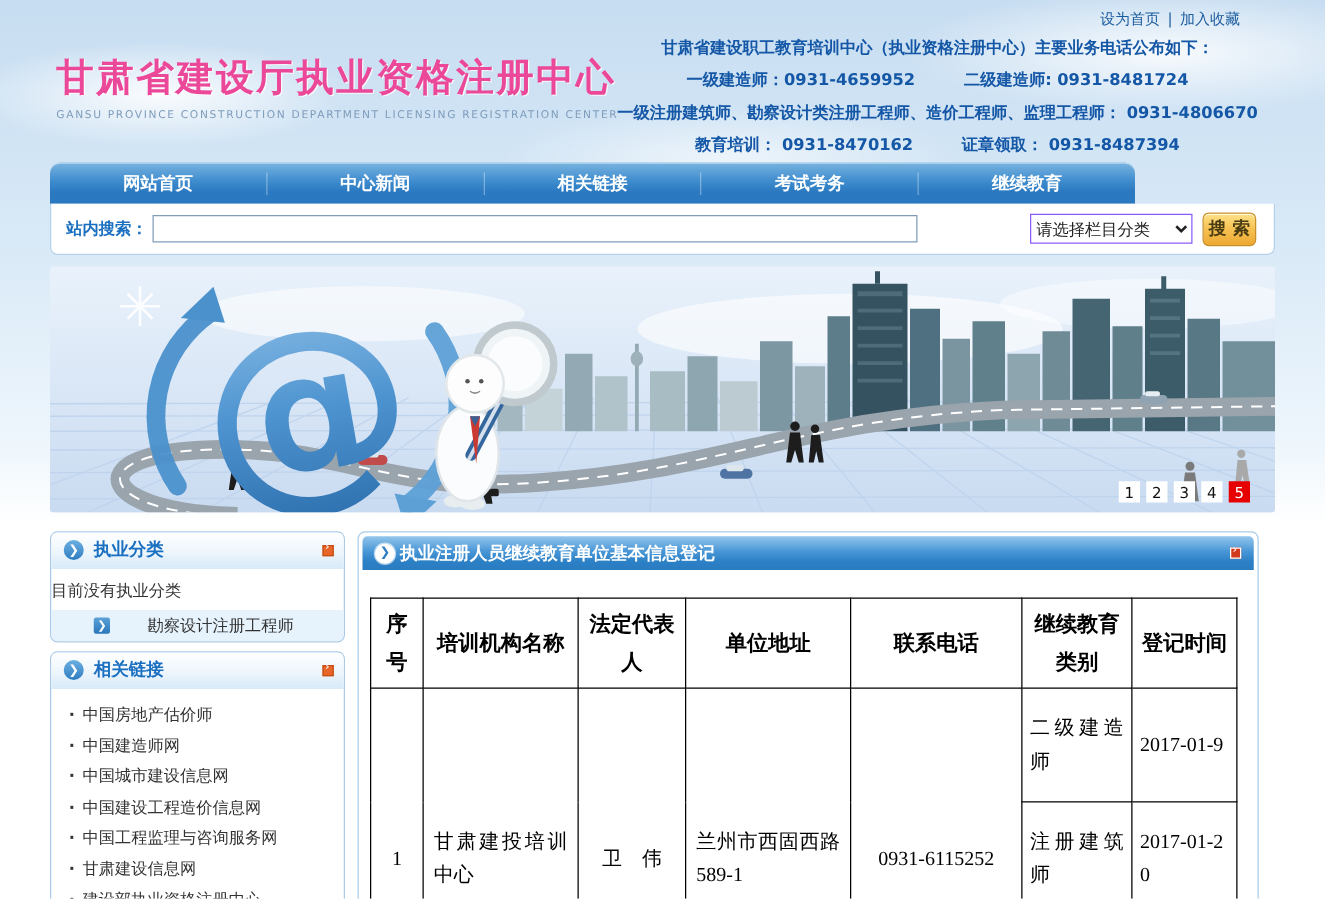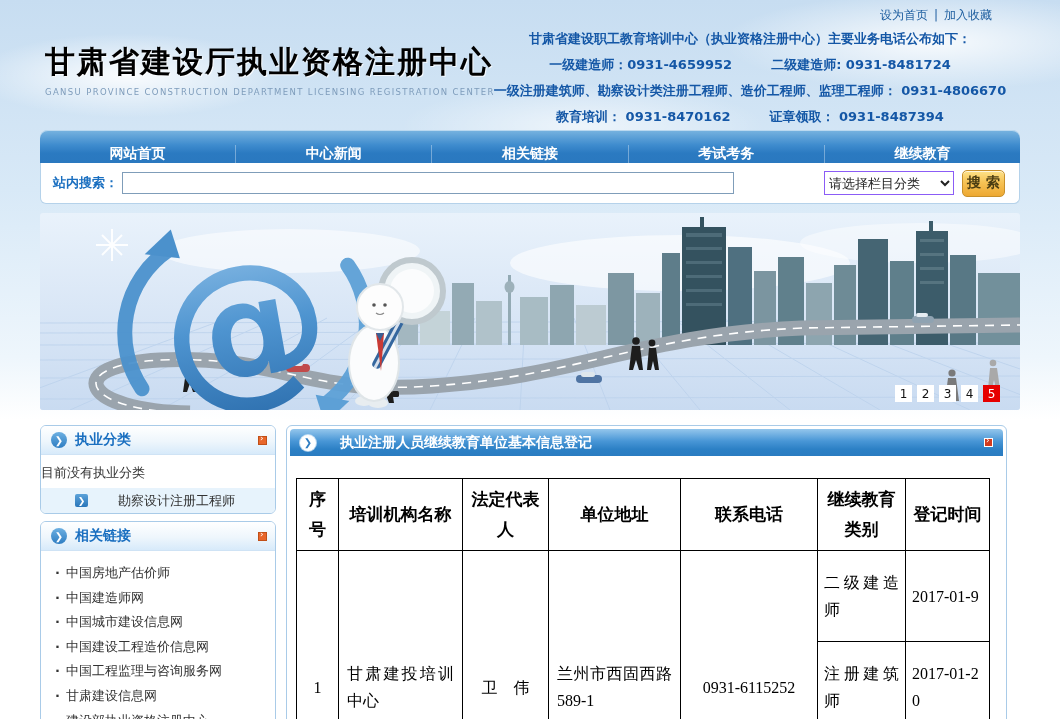--- a/index.html
+++ b/index.html
@@ -17,31 +17,31 @@
       linear-gradient(180deg,#c7ddf1 0%, #d8e9f7 45%, #eef6fc 85%, #ffffff 100%);
   }
 
   
   .topbar { position:absolute; top:7px; right:68px; font-size:12px; color:#1b5c9e; }
   .topbar a { color:#1b5c9e; text-decoration:none; cursor:pointer; }
   .topbar .sep { margin:0 6px; color:#1b5c9e; }
 
   
   .logo { position:absolute; left:45px; top:42px; }
-  .logo-title { font-size:30px; font-weight:bold; color:#000000; letter-spacing:2px;
+  .logo-title { font-size:30px; font-weight:bold; color:#ec4899; letter-spacing:2px;
     text-shadow:1px 1px 0 rgba(255,255,255,.8); }
   .logo-sub { font-size:8.5px; color:#7e9cbb; letter-spacing:1.35px; margin-top:4px; white-space:nowrap; }
 
   
   .contact { position:absolute; left:486px; top:26px; width:528px; text-align:center;
     font-size:13px; font-weight:bold; color:#1457a6; line-height:26px; }
 
   
-  .nav { position:absolute; left:40px; top:130px; width:980px; height:33px;
-    border-radius:8px 8px 0 0; display:flex; align-items:flex-end;
+  .nav { position:absolute; left:40px; top:130px; width:868px; height:33px;
+    border-radius:8px 8px 0 0; display:flex; align-items:center;
     background:linear-gradient(180deg,#79b4e0 0%, #3f8cce 45%, #2b7ac1 70%, #2a78bf 100%);
     box-shadow:inset 0 1px 0 rgba(255,255,255,.5); }
   .nav-item { flex:1; display:flex; align-items:center; justify-content:center;
     color:#fff; font-size:14px; font-weight:bold; cursor:pointer; position:relative; }
   .nav-item + .nav-item { border-left:1px solid rgba(255,255,255,.35); }
 
   
   .searchbar { position:absolute; left:40px; top:163px; width:980px; height:41px;
     background:#fff; border:1px solid #b5d2ea; border-top:none; border-radius:0 0 6px 6px;
     display:flex; align-items:center; }
@@ -88,21 +88,21 @@
   .panel-links { left:40px; top:521px; width:236px; height:260px; }
   .links-list { list-style:none; padding:10px 0 0 14px; }
   .links-list li { font-size:13px; color:#333; line-height:24.6px; cursor:pointer; white-space:nowrap; }
   .links-list li::before { content:"·"; margin-right:6px; color:#333; font-weight:bold; }
 
   
   .panel-main { left:286px; top:425px; width:721px; height:380px; }
   .main-titlebar { margin:3px; height:27px; border-radius:4px 4px 0 0; display:flex; align-items:center;
     background:linear-gradient(180deg,#94c6ec 0%, #4896d6 45%, #2c80c5 75%, #2a7cc1 100%); }
   .main-titlebar .circle-icon { background:#fff; color:#2e7dc2; box-shadow:0 0 0 1px rgba(255,255,255,.6); }
-  .main-title { margin-left:24px; color:#fff; font-size:14px; font-weight:bold; }
+  .main-title { margin-left:4px; color:#fff; font-size:14px; font-weight:bold; }
   .red-sq-icon { margin-left:auto; margin-right:10px; width:9px; height:9px; background:#d23a1e;
     border:1px solid #fff; cursor:pointer; position:relative; }
   .red-sq-icon::after { content:"›"; position:absolute; left:1px; top:-4px; color:#fff; font-size:9px; }
 
   
   .table-wrap { margin:22px 0 0 9px; }
   table.reg { border-collapse:collapse; font-family:"Liberation Serif","DejaVu Serif",serif;
     color:#000; table-layout:fixed; }
   table.reg th, table.reg td { border:1px solid #000; vertical-align:middle; }
   table.reg th { font-size:17px; font-weight:bold; height:72px; text-align:center; line-height:30px; padding:0 6px; }

